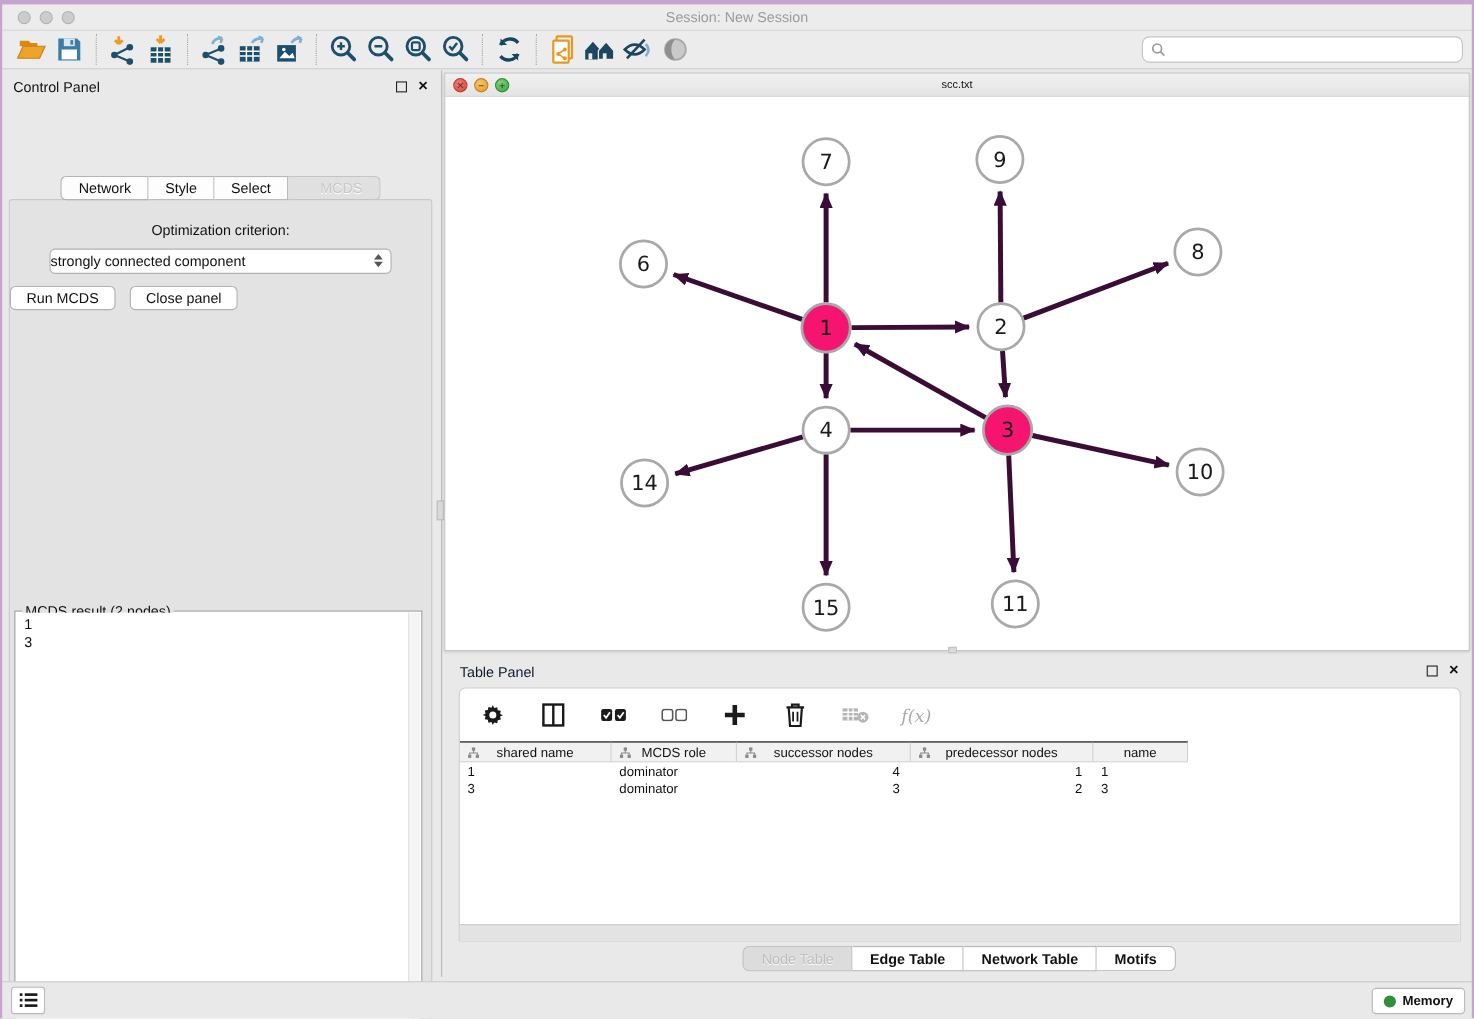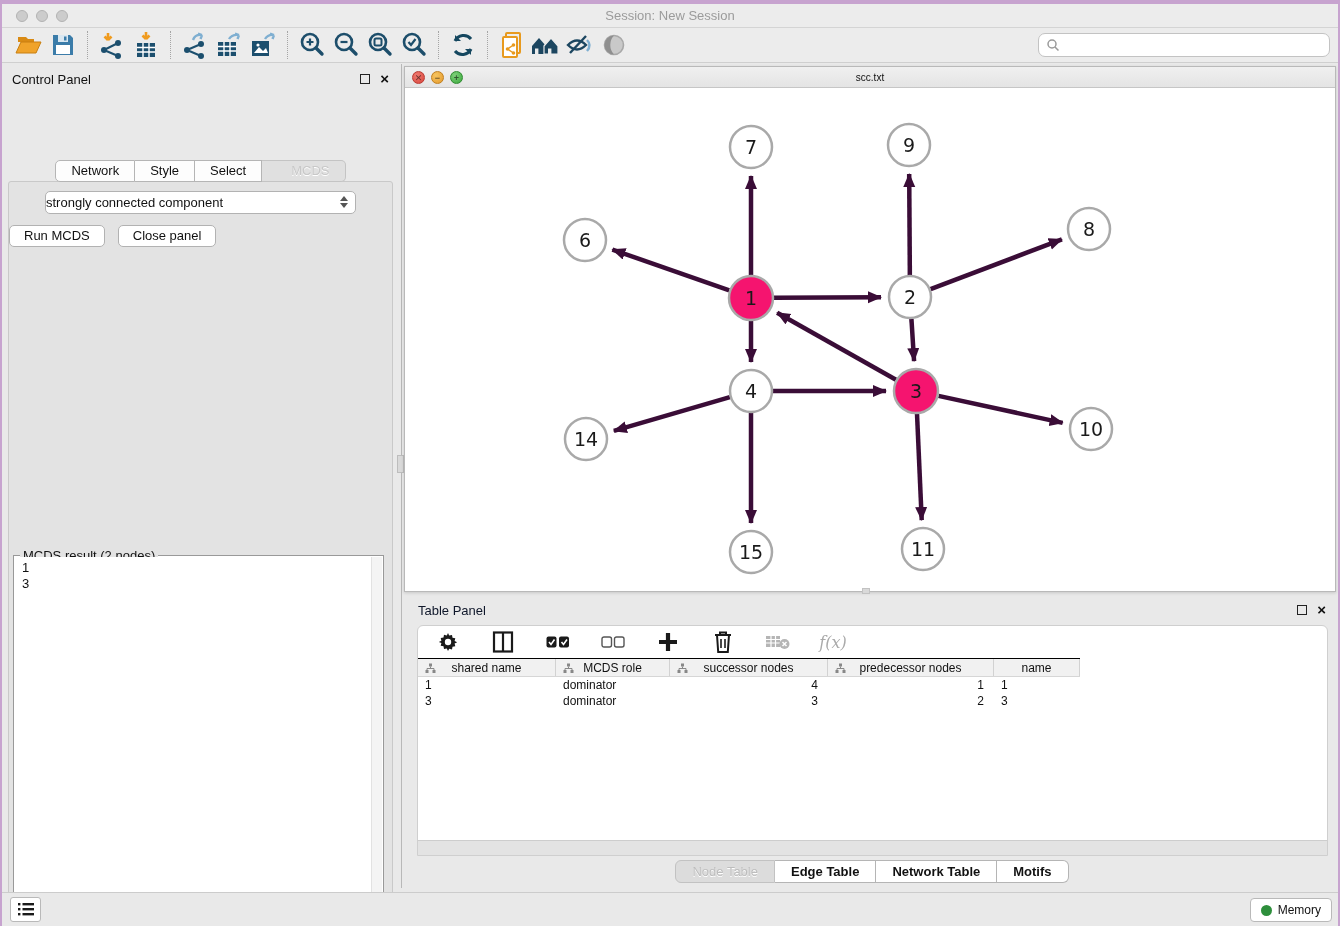--- a/index.html
+++ b/index.html
@@ -61,39 +61,39 @@
   .nl.red { background:radial-gradient(circle at 35% 30%,#ef7a70,#d8453c); border:1px solid #b93a32; }
   .nl.yellow { background:radial-gradient(circle at 35% 30%,#f6c45f,#e59a2d); border:1px solid #c07f1e; }
   .nl.green { background:radial-gradient(circle at 35% 30%,#7ed07a,#3ba83c); border:1px solid #2f8a30; }
   .net-canvas { position:relative; width:930px; height:503px; background:#fff; }
 
   
   .table-panel { position:absolute; left:404px; top:596px; width:936px; height:288px; }
   .tp-header { height:28px; display:flex; align-items:center; padding:0 14px; }
   .tp-title { font-size:13px; color:#0f172a; flex:1; }
   .tp-container { position:absolute; left:13px; top:29px; width:911px; height:231px; background:#fff; border:1px solid #cfcfcf; border-radius:6px 6px 0 0; overflow:hidden; }
-  .tp-toolbar { height:32px; display:flex; align-items:center; padding-left:16px; gap:27px; }
+  .tp-toolbar { height:48px; display:flex; align-items:center; padding-left:16px; gap:27px; }
   .tp-ico { width:28px; height:26px; display:flex; align-items:center; justify-content:center; }
   .fx { font-family:"DejaVu Serif","Liberation Serif",serif; font-style:italic; font-size:16px; color:#aaa; }
   .thead { display:flex; height:19px; border-top:1px solid #000000; border-bottom:1px solid #d6d6d6; background:#f1f1f1; width:662px; }
   .th { display:flex; align-items:center; justify-content:center; gap:5px; font-size:12px; color:#111; border-right:1px solid #d2d2d2; position:relative; }
   .th .h-ico { position:absolute; left:7px; top:4px; }
   .trow { display:flex; height:16px; width:662px; }
   .td { font-size:12px; color:#111; line-height:16px; overflow:hidden; white-space:nowrap; }
   .c0 { width:138px; } .c1 { width:114px; } .c2 { width:158px; } .c3 { width:166px; } .c4 { width:86px; }
   .al { padding-left:7px; text-align:left; } .ar { padding-right:10px; text-align:right; }
   .tp-bottom-band { position:absolute; left:0; bottom:0; width:100%; height:15px; background:#e3e3e3; border-top:1px solid #cdcdcd; }
   .tp-tabs { position:absolute; left:0; top:264px; width:100%; display:flex; justify-content:center; }
   .tp-tab { height:23px; line-height:21px; padding:0 16px; font-size:13px; font-weight:700; background:#fff; border:1px solid #b5b5b5; border-left:none; color:#111; }
   .tp-tab.first { border-left:1px solid #b5b5b5; border-radius:6px 0 0 6px; }
   .tp-tab.last { border-radius:0 6px 6px 0; }
   .tp-tab.active { background:#dcdcdc; color:#bdbdbd; text-shadow:0 1px 0 #fff; font-weight:400; border-color:#c2c2c2; }
 
   
-  .statusbar { position:absolute; left:0; top:892px; width:100%; height:34px; background:#e9e9e9; border-top:1px solid #cccccc; }
+  .statusbar { position:absolute; left:0; top:892px; width:100%; height:34px; background:#e9e9e9; border-top:1px solid #cccccc;font-weight:bold; }
   .list-btn { position:absolute; left:10px; top:4px; width:31px; height:25px; background:#fff; border:1px solid #b9b9b9; border-radius:3px; display:flex; align-items:center; justify-content:center; }
   .memory-btn { position:absolute; right:8px; top:5px; height:24px; background:#fff; border:1px solid #b9b9b9; border-radius:4px; display:flex; align-items:center; gap:6px; padding:0 10px; }
   .memory-dot { width:11px; height:11px; border-radius:50%; background:#2e8f3c; }
   .memory-btn span { font-size:12px; color:#111; }
 </style>
 </head>
 <body>
 
 <div class="titlebar">
   <div class="traffic">
@@ -248,20 +248,21 @@
       <div class="close-ico">×</div>
     </div>
   </div>
   <div class="cp-tabs">
     <div class="cp-tab first">Network</div>
     <div class="cp-tab">Style</div>
     <div class="cp-tab">Select</div>
     <div class="cp-tab last active">MCDS</div>
   </div>
   <div class="cp-body">
+    <div class="opt-label">Optimization criterion:</div>
     <div class="combo">
       <span>strongly connected component</span>
       <span class="stepper">
           <i class="up"></i>
           <i class="dn"></i>
         </span>
     </div>
     <div class="btn-row">
       <button class="aq-btn">Run MCDS</button>
       <button class="aq-btn">Close panel</button>

